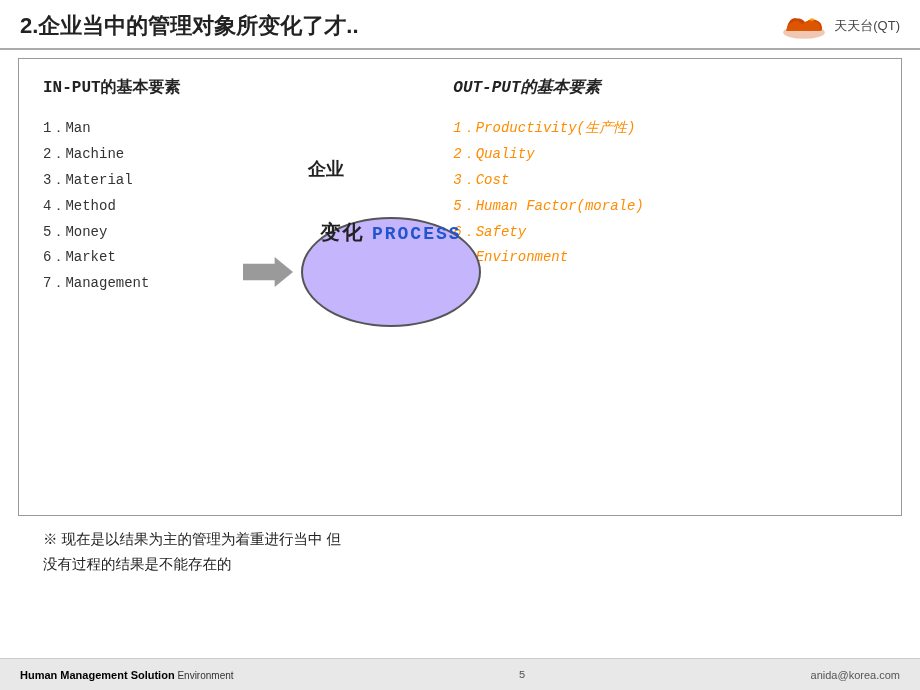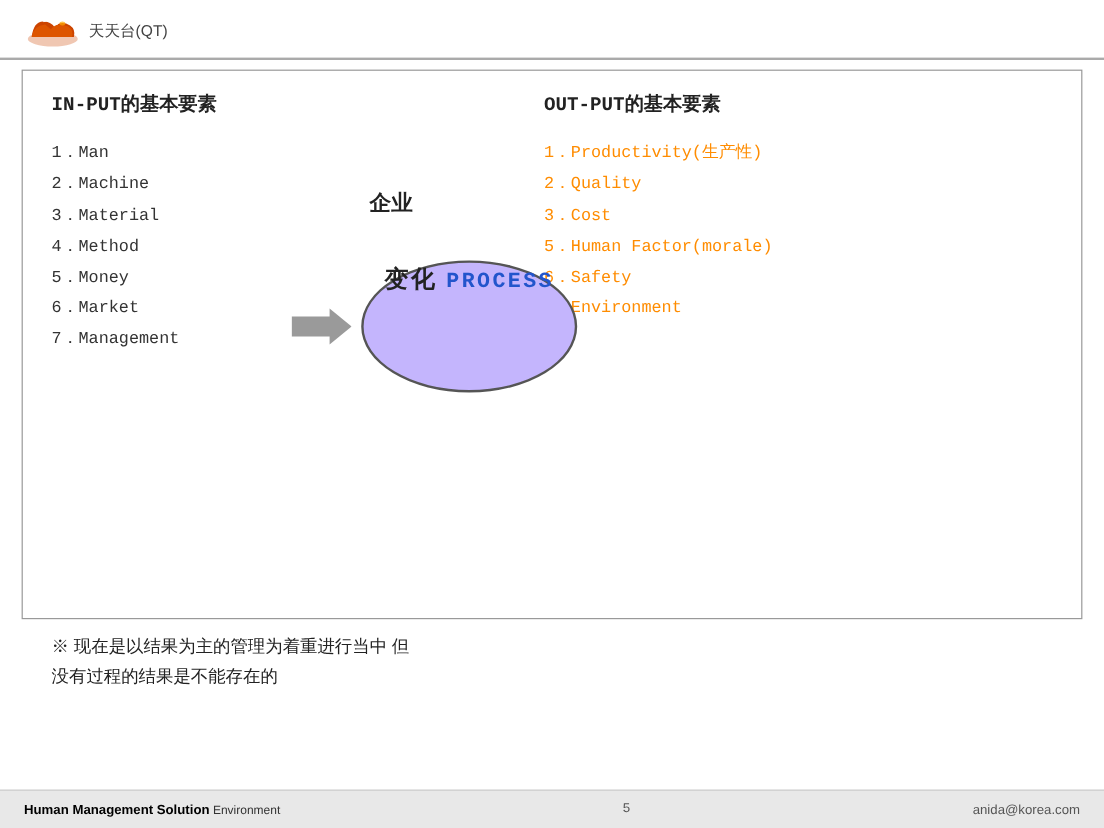--- a/index.html
+++ b/index.html
@@ -86,20 +86,21 @@
       font-size: 14px;
       color: #333;
       line-height: 1.85;
       font-family: 'Courier New', monospace;
     }
 
     
     .right-col {
       width: 52%;
       padding-left: 10px;
+      font-style: italic;
     }
 
     .right-list-items {
       list-style: none;
       margin-top: 13px;
     }
 
     .right-list-items li {
       font-size: 14px;
       line-height: 1.85;
@@ -212,20 +213,21 @@
     .footer-right {
       font-size: 11px;
       color: #555;
       font-family: Arial, sans-serif;
     }
   </style>
 </head>
 <body>
 
 <div class="header">
+  <span class="header-title">2.企业当中的管理对象所变化了才..</span>
   <div class="header-logo">
 
     <svg class="shoe-icon" viewBox="0 0 60 40" xmlns="http://www.w3.org/2000/svg">
       <ellipse cx="30" cy="28" rx="26" ry="8" fill="#cc4400" opacity="0.3"></ellipse>
       <path d="M8,26 Q10,10 20,10 Q28,10 32,16 Q38,8 48,14 Q54,18 52,26 Z" fill="#cc4400"></path>
       <path d="M8,26 Q10,14 22,13 L28,18 Q34,10 46,15 Q52,19 50,26 Z" fill="#dd5500"></path>
       <path d="M20,10 Q28,8 35,13" stroke="#fff" stroke-width="1" fill="none"></path>
       <ellipse cx="40" cy="12" rx="3" ry="2" fill="#ffaa00" opacity="0.7"></ellipse>
     </svg>
     <span class="logo-text">天天台(QT)</span>

